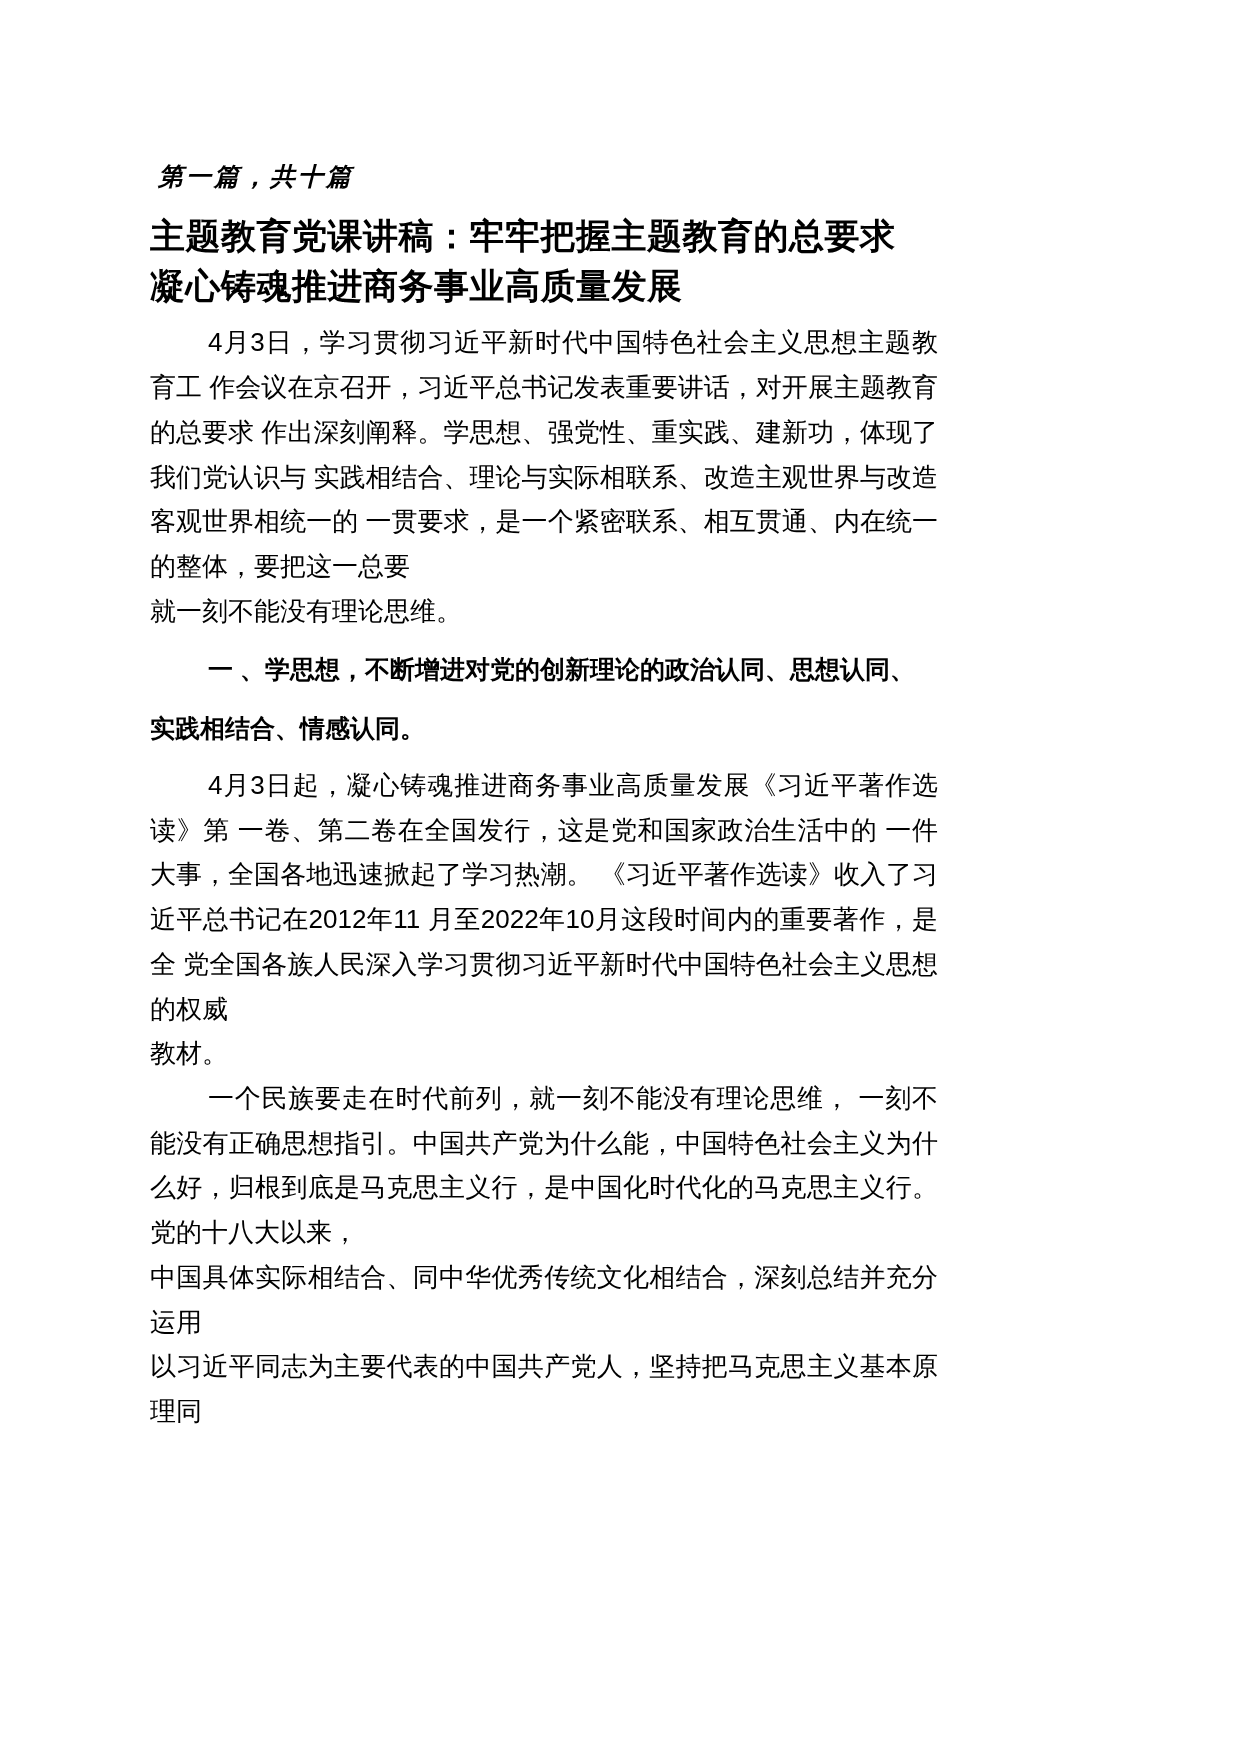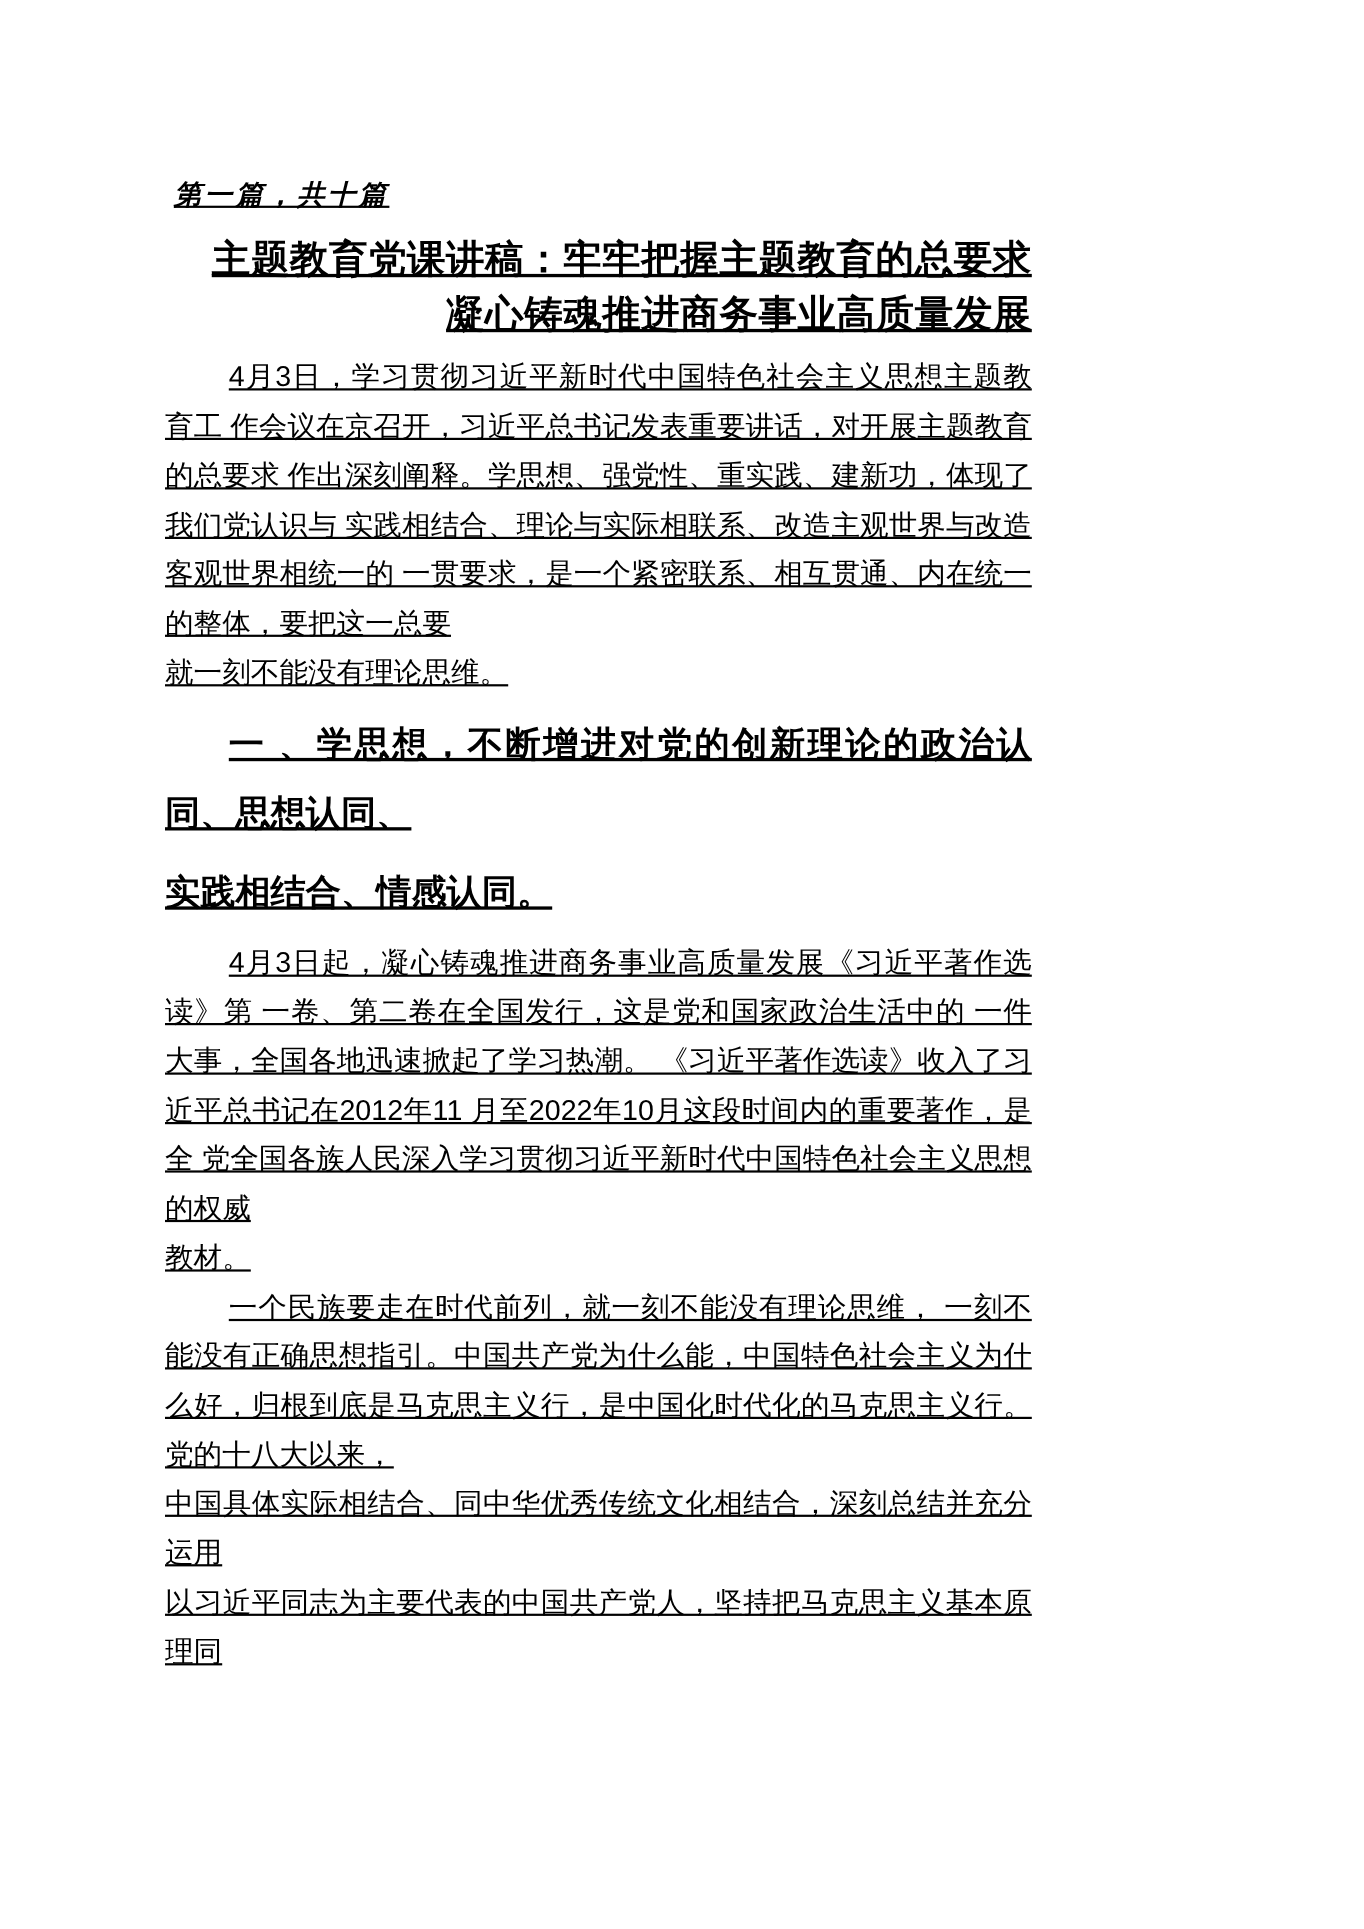--- a/index.html
+++ b/index.html
@@ -13,33 +13,32 @@
     font-family: "Liberation Sans", sans-serif;
     color: #000000;
     -webkit-font-smoothing: antialiased;
   }
   .page {
     position: relative;
     width: 1000px;
     height: 1754px;
     box-sizing: border-box;
     padding: 160px 62px 0 150px;
-    text-decoration: underline;
   }
   .doc-marker {
     font-family: "Liberation Serif", serif;
     font-style: italic;
     font-weight: bold;
     font-size: 25px;
     letter-spacing: 3px;
     color: #000;
     margin: 0 0 18px 8px;
   }
   .doc-title {
-    text-align: right;
+    text-align: left;
     font-size: 35px;
     font-weight: bold;
     line-height: 1.42;
     margin: 0 0 10px 0;
     letter-spacing: 0.5px;
   }
   .doc-title .line {
     display: block;
   }
   p.body-text {
@@ -48,21 +47,21 @@
     margin: 0;
     text-align: justify;
     text-justify: inter-ideograph;
     letter-spacing: 0px;
   }
   p.indent {
     text-indent: 58px;
   }
   p.heading {
     font-weight: bold;
-    font-size: 32px;
+    font-size: 25px;
     line-height: 1.95;
     margin: 12px 0 10px 0;
     text-indent: 58px;
     text-align: justify;
   }
   p.tight {
     margin-top: 0;
   }
   .blk {
     margin-bottom: 4px;

